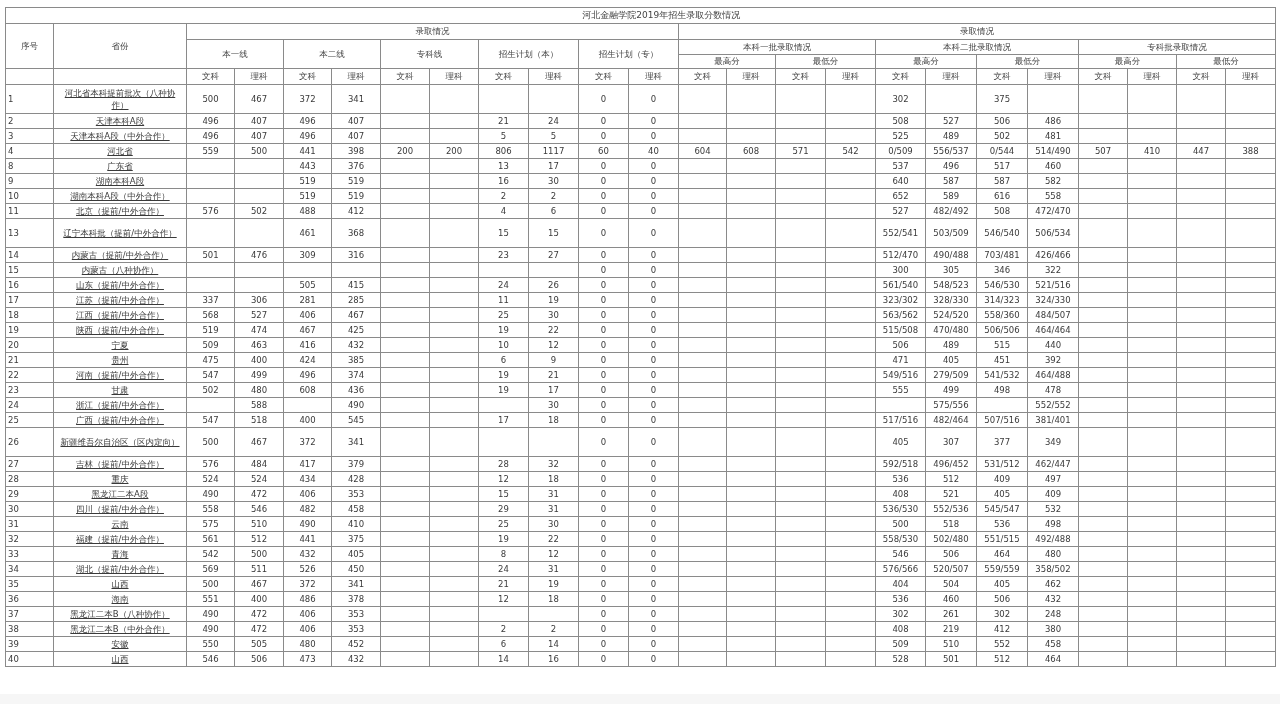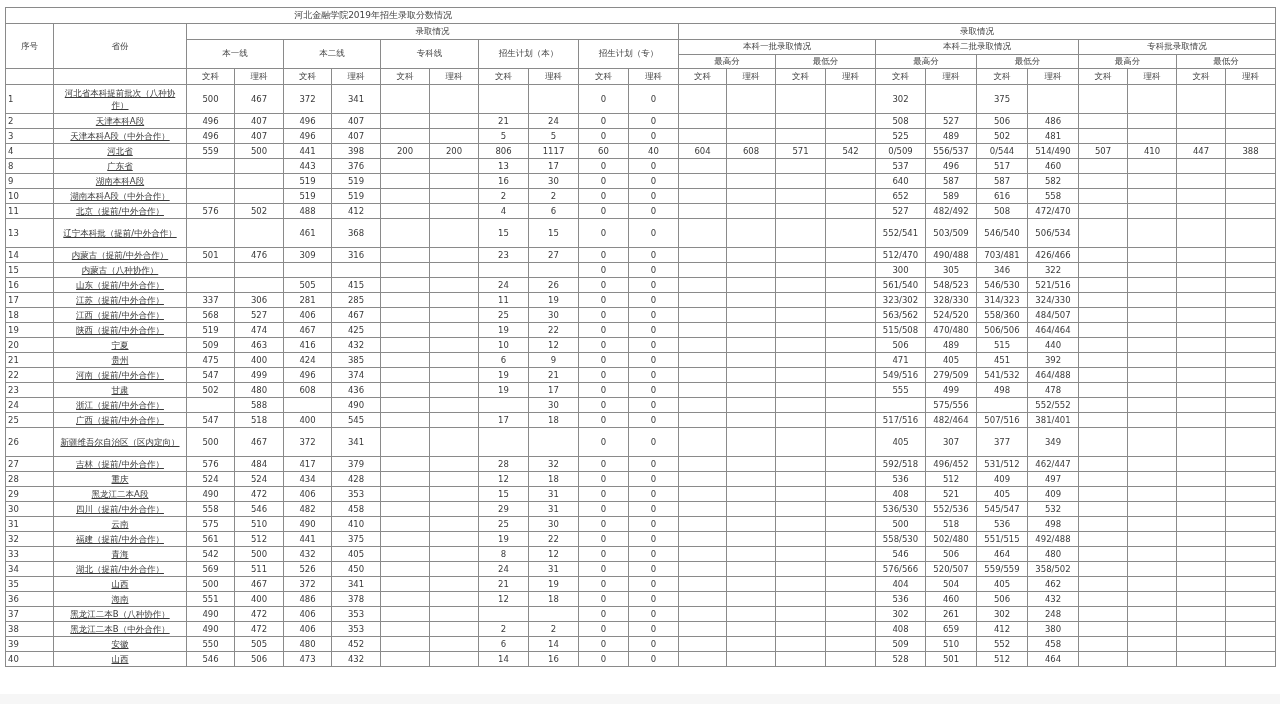--- a/index.html
+++ b/index.html
@@ -1,23 +1,23 @@
 <!DOCTYPE html>
 <html><head>
 <meta charset="utf-8">
 <style>
   html,body{margin:0;padding:0;background:#ffffff;}
   body{width:1280px;height:704px;overflow:hidden;position:relative;font-family:"DejaVu Sans","Liberation Sans",sans-serif;color:#3a3a3a;}
   .sheet{position:absolute;left:5px;top:7px;width:1270px;}
   table{border-collapse:collapse;table-layout:fixed;width:1270px;}
   td,th{border:1px solid #8a8a8a;font-size:8.5px;font-weight:normal;text-align:center;vertical-align:middle;padding:0;line-height:11px;overflow:hidden;white-space:nowrap;}
   th{color:#444;}
-  .title-cell{height:15px;padding-right:535px;font-size:9px;}
+  .title-cell{height:15px;text-align:right;padding-right:535px;font-size:9px;}
   .h1{height:16px;}
-  .h2{height:15px;font-family:Liberation Mono, monospace;}
+  .h2{height:15px;}
   .h3{height:14px;}
   .h4{height:16px;}
   tr.r td{height:14px;}
   tr.r.tall td{height:28px;}
   td.idx{text-align:left;padding-left:2px;}
   td.prov{white-space:normal;line-height:12px;padding:0 6px;text-decoration:underline;}
   .bottom-strip{position:absolute;left:0;top:694px;width:1280px;height:10px;background:#f6f6f6;}
 </style>
 </head>
 <body>
@@ -975,21 +975,21 @@
           <td></td>
           <td>2</td>
           <td>2</td>
           <td>0</td>
           <td>0</td>
           <td></td>
           <td></td>
           <td></td>
           <td></td>
           <td>408</td>
-          <td>659</td>
+          <td>219</td>
           <td>412</td>
           <td>380</td>
           <td></td>
           <td></td>
           <td></td>
           <td></td>
         </tr>
         <tr class="r">
           <td class="idx">39</td>
           <td class="prov">安徽</td>

